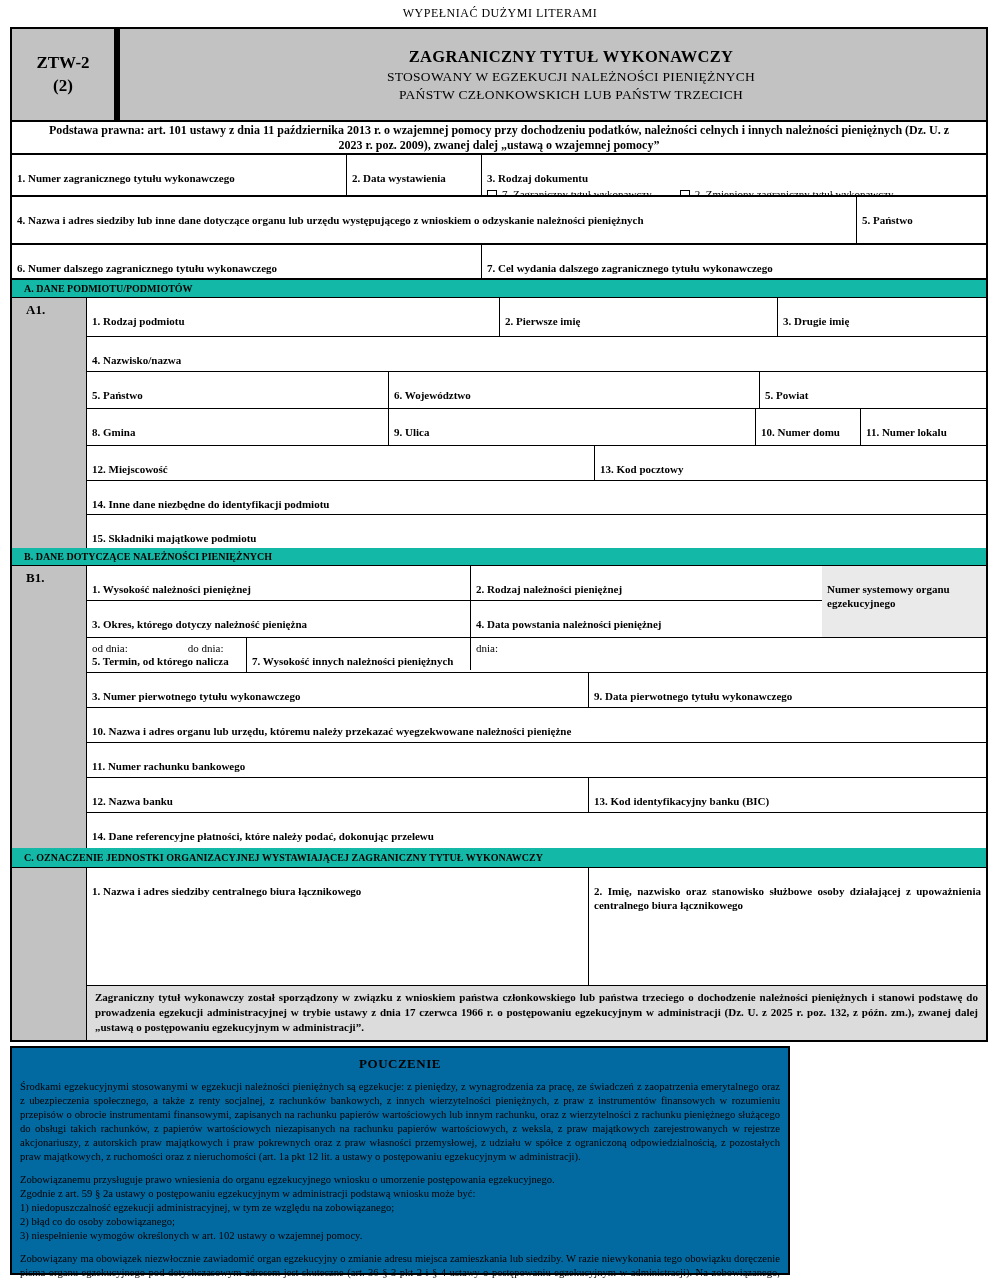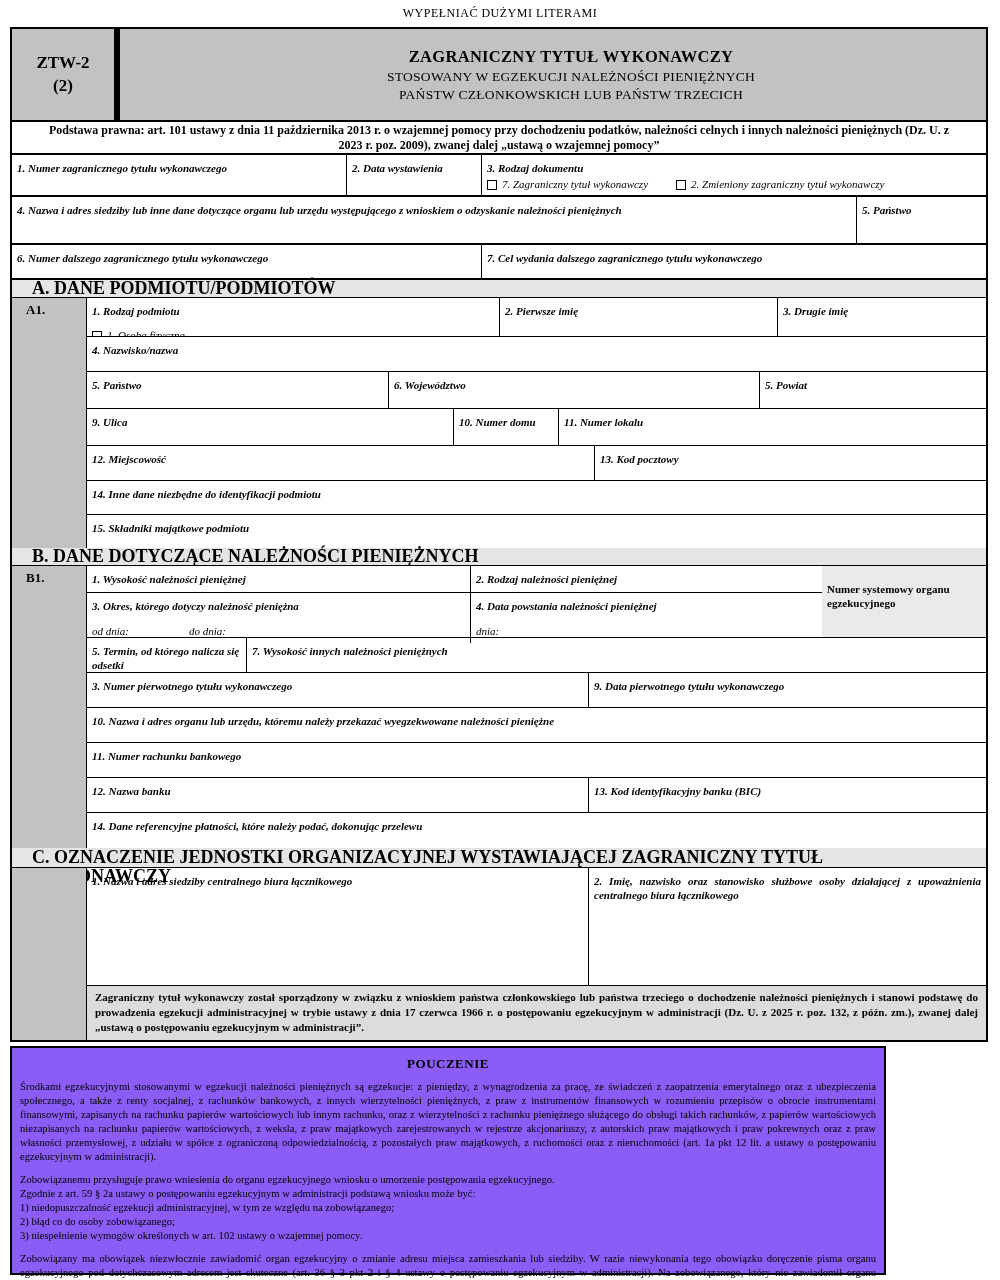--- a/index.html
+++ b/index.html
@@ -1,37 +1,37 @@
 <!DOCTYPE html>
 <html><head>
 <meta charset="utf-8">
 <style>
   * { margin:0; padding:0; box-sizing:border-box; }
   html,body { width:1000px; height:1280px; background:#fff; font-family:"Liberation Serif","DejaVu Serif",serif; color:#000; }
   .page { position:relative; width:1000px; height:1280px; background:#fff; overflow:hidden; }
   .topnote { position:absolute; top:6px; left:0; width:100%; text-align:center; font-size:12px; letter-spacing:.5px; }
   .formbox { position:absolute; left:10px; top:27px; width:978px; height:1015px; border:2px solid #000; display:flex; flex-direction:column; background:#fff; }
-  .pouczbox { position:absolute; left:10px; top:1046px; width:876px; height:229px; border:2px solid #000; background:#8b5cf6; padding:4px 8px 0 8px; }
+  .pouczbox { position:absolute; left:10px; top:1046px; width:780px; height:229px; border:2px solid #000; background:#0369a1; padding:4px 8px 0 8px; }
 
   .hdr { display:flex; height:93px; background:#c2c2c2; border-bottom:2px solid #000; }
   .hdr-code { width:108px; border-right:6px solid #000000; display:flex; flex-direction:column; align-items:center; justify-content:center; font-weight:bold; font-size:17px; line-height:1.3; }
   .hdr-title { flex:1; display:flex; flex-direction:column; align-items:center; justify-content:center; text-align:center;margin-left:36px; }
   .t1 { font-weight:bold; font-size:16.5px; letter-spacing:.3px; }
   .t2 { font-size:13.5px; letter-spacing:.3px; margin-top:2px; }
 
   .legal { height:33px; border-bottom:2px solid #000; display:flex; align-items:center; justify-content:center; text-align:center; font-weight:bold; font-size:12px; padding:0 30px; line-height:1.25; }
 
   .row { display:flex; border-bottom:1px solid #000; }
   .row:last-child { border-bottom:none; }
   .thick { border-bottom-width:2px; }
-  .cell { border-right:1px solid #000; padding:6px 5px; overflow:hidden;font-style:italic; }
+  .cell { border-right:1px solid #000; padding:16px 5px; overflow:hidden; }
   .cell:last-child { border-right:none; }
   .lb { font-weight:bold; font-size:11px; line-height:1.3; display:block; }
 
-  .band { height:18px; background:#e5e5e5; border-bottom:1px solid #000; font-weight:bold; font-size:18px; padding:0 20px; line-height:17px; }
+  .band { height:18px; background:#14b8a6; border-bottom:1px solid #000; font-weight:bold; font-size:10px; padding:0 12px; line-height:17px; }
   .bandC { height:20px; line-height:19px; }
 
   .sec { display:flex; }
   .gcol { width:75px; background:#c2c2c2; border-right:1px solid #000; font-weight:bold; font-size:13px; padding:4px 0 0 14px; }
   .scontent { flex:1; display:flex; flex-direction:column; }
 
   .ckline { display:flex; align-items:center; margin-top:3px; }
   .ck { width:10px; height:10px; border:1.5px solid #000; display:inline-block; margin-right:5px; flex:none; background:#fff; }
   .cktext { font-size:11px; line-height:1.2; }
   .ckgap { margin-right:28px; }
@@ -138,20 +138,23 @@
             <span class="lb">5. Państwo</span>
           </div>
           <div class="cell" style="width:371px">
             <span class="lb">6. Województwo</span>
           </div>
           <div class="cell" style="flex:1">
             <span class="lb">5. Powiat</span>
           </div>
         </div>
         <div class="row" style="height:37px">
+          <div class="cell" style="width:302px">
+            <span class="lb">8. Gmina</span>
+          </div>
           <div class="cell" style="width:367px">
             <span class="lb">9. Ulica</span>
           </div>
           <div class="cell" style="width:105px">
             <span class="lb">10. Numer domu</span>
           </div>
           <div class="cell" style="flex:1">
             <span class="lb">11. Numer lokalu</span>
           </div>
         </div>

